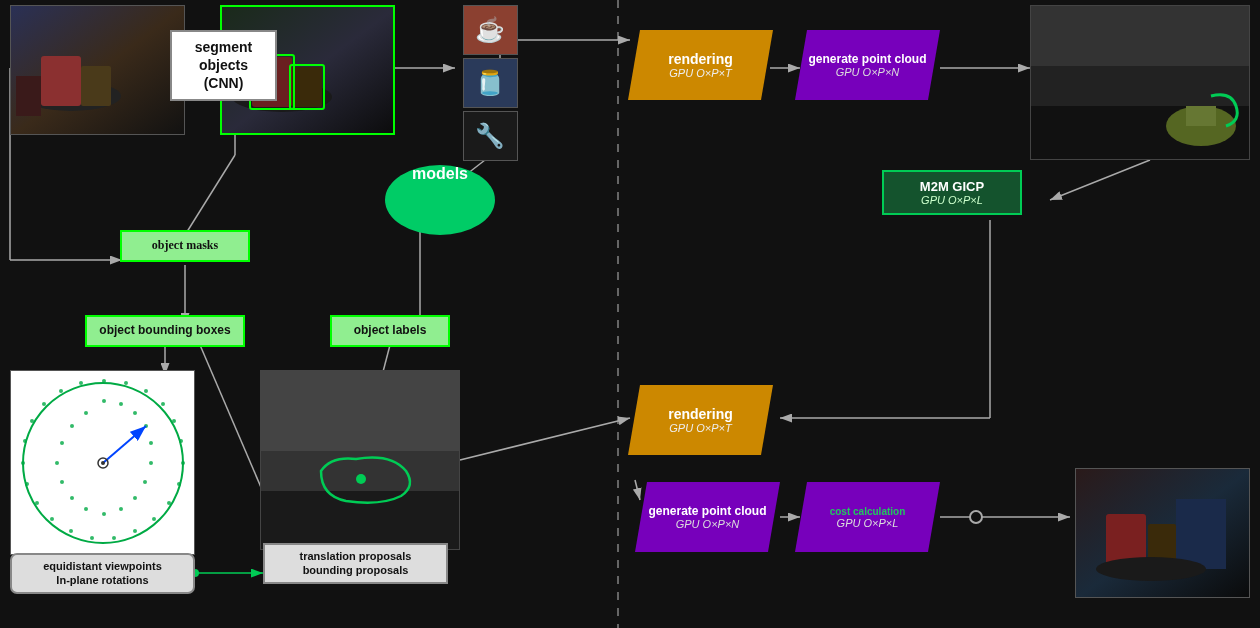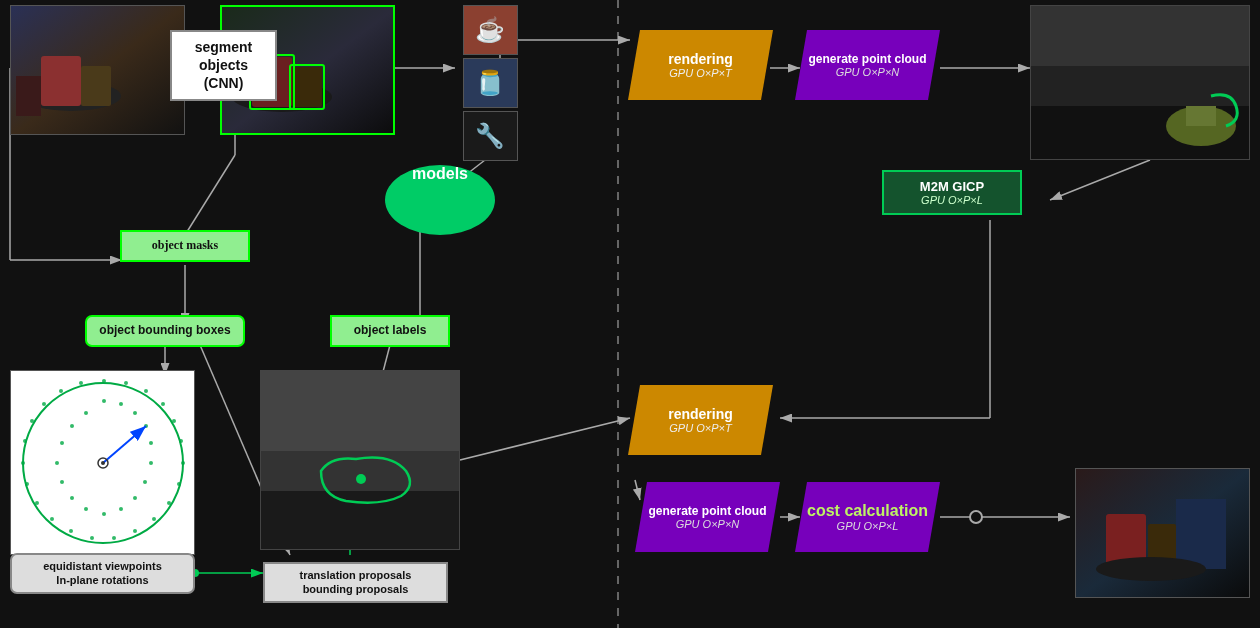--- a/index.html
+++ b/index.html
@@ -112,21 +112,20 @@
     }
 
     
     .box-obj-bb {
       left: 85px; top: 315px;
       width: 160px;
       background: #90EE90;
       color: #111;
       border-color: #0f0;
       font-size: 12px;
-      border-radius: 7px;
     }
 
     
     .box-obj-labels {
       left: 330px; top: 315px;
       width: 120px;
       background: #90EE90;
       color: #111;
       border-color: #0f0;
       font-size: 12px;
@@ -146,21 +145,20 @@
 
     
     .box-proposals {
       left: 263px; top: 543px;
       width: 185px;
       background: #ddd;
       color: #111;
       border-color: #888;
       font-size: 11px;
       padding: 4px 8px;
-      margin-top: 19px;
     }
 
     
     .arrow-svg {
       position: absolute;
       top: 0; left: 0;
       width: 1260px;
       height: 628px;
       pointer-events: none;
     }
@@ -455,21 +453,21 @@
               background:#7700bb; clip-path:polygon(12px 0%, 100% 0%, calc(100% - 12px) 100%, 0% 100%);
               display:flex; flex-direction:column; align-items:center; justify-content:center; text-align:center;">
     <span style="font-weight:bold;font-size:12px;color:#fff;">generate
 point cloud</span>
     <span style="font-size:11px;font-style:italic;color:#ddd;">GPU O×P×N</span>
   </div>
 
   <div style="position:absolute; left:795px; top:482px; width:145px; height:70px;
               background:#7700bb; clip-path:polygon(12px 0%, 100% 0%, calc(100% - 12px) 100%, 0% 100%);
               display:flex; flex-direction:column; align-items:center; justify-content:center; text-align:center;">
-    <span style="font-weight:bold;font-size:16px;color:#bef264;">cost
+    <span style="font-weight:bold;font-size:10px;color:#22c55e;">cost
 calculation</span>
     <span style="font-size:11px;font-style:italic;color:#ddd;">GPU O×P×L</span>
   </div>
 
   <div class="flow-box box-equidist">
     <div>equidistant viewpoints</div>
     <div>In-plane rotations</div>
   </div>
 
   <div class="flow-box box-proposals">

